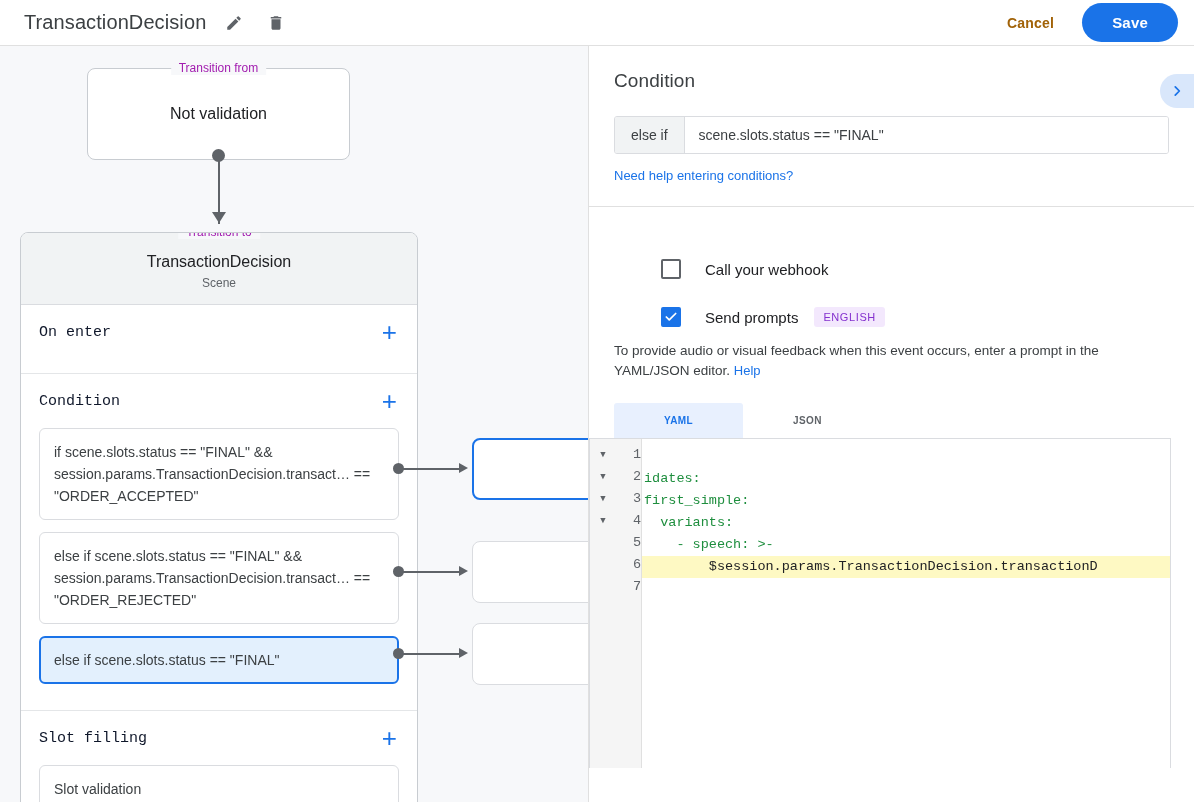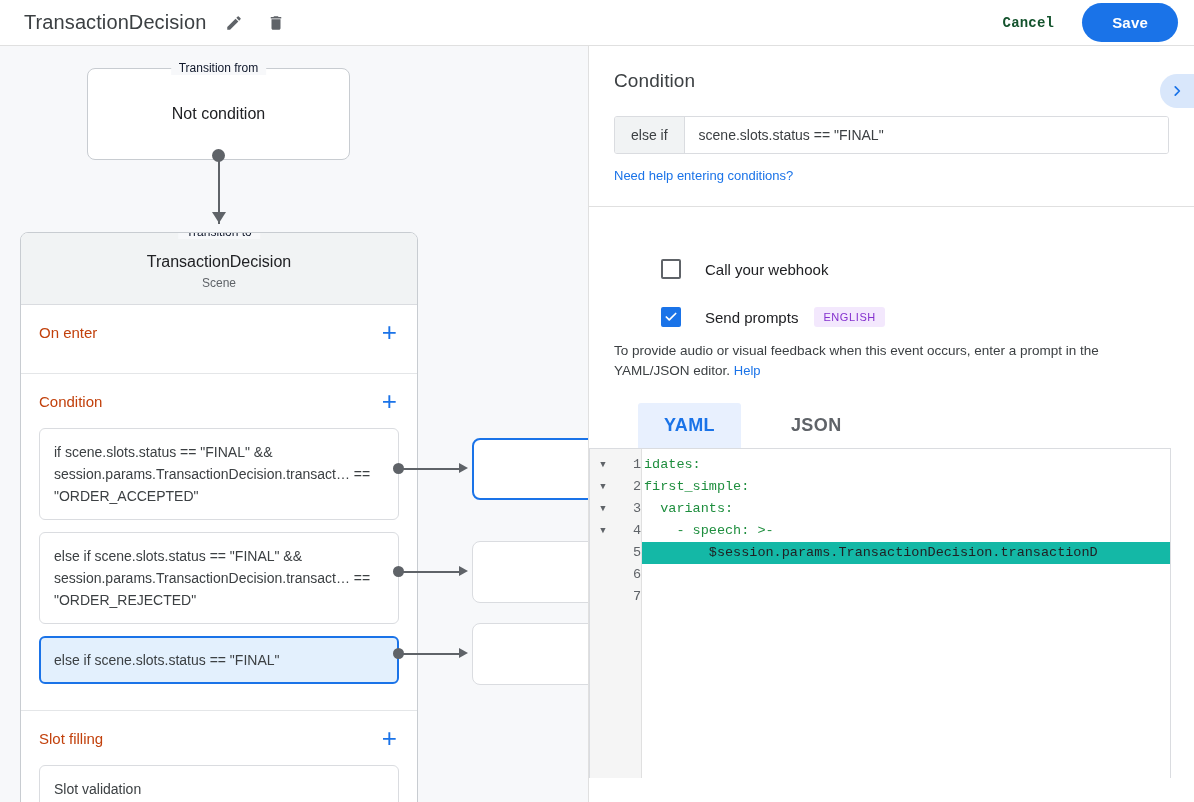--- a/index.html
+++ b/index.html
@@ -22,43 +22,43 @@
     margin-left: 8px; white-space: nowrap;
   }
   .hdr-icon-btn {
     width: 28px; height: 28px; margin-left: 14px;
     display: flex; align-items: center; justify-content: center;
     border-radius: 50%; cursor: pointer;
   }
   .hdr-icon-btn svg { fill: #5f6368; }
   .header-spacer { flex: 1; }
   .cancel-btn {
-    color: #14532d; font-size: 14px; font-weight: 600; letter-spacing: .2px;
+    color: #a16207; font-size: 14px; font-weight: 600; letter-spacing: .2px;
     padding: 9px 14px; border-radius: 4px; background: none; border: none;
-    cursor: pointer; font-family: Liberation Mono, monospace;
+    cursor: pointer; font-family: Liberation Sans, sans-serif;
   }
   .save-btn {
     background: #1a73e8; color: #ffffff; font-size: 15px; font-weight: 600;
     letter-spacing: .2px; border: none; border-radius: 22px;
     padding: 11px 30px; margin-left: 14px; cursor: pointer; font-family: inherit;
   }
 
   
   .canvas {
     position: absolute; left: 0; top: 46px; width: 588px; height: 756px;
     background: #f7f8fa; overflow: hidden;
   }
 
   .fieldset-card {
     position: absolute; border: 1px solid #c8ccd1; border-radius: 8px;
     background: #ffffff;
   }
   .fieldset-legend {
     position: absolute; top: -8px; left: 50%; transform: translateX(-50%);
-    background: #f7f8fa; padding: 0 8px; font-size: 12px; color: #0f172a;
+    background: #f7f8fa; padding: 0 8px; font-size: 12px; color: #a21caf;
     white-space: nowrap;
   }
 
   #transition-from {
     left: 87px; top: 22px; width: 263px; height: 92px;
     display: flex; align-items: center; justify-content: center;
   }
   #transition-from .body { font-size: 16px; color: #202124; }
 
   .arrow-line {
@@ -86,21 +86,21 @@
   }
   .scene-name { font-size: 16px; color: #202124; }
   .scene-sub { font-size: 12px; color: #5f6368; margin-top: 5px; }
 
   .section { border-bottom: 1px solid #e4e6e8; padding: 0 18px 14px; }
   .section.nolast { border-bottom: none; }
   .section-head {
     display: flex; align-items: center; justify-content: space-between;
     height: 54px;
   }
-  .section-title { font-size: 15px; color: #c2410c; }
+  .section-title { font-size: 15px; color: #0f172a; font-family: Liberation Mono, monospace; }
   .plus-btn {
     color: #1a73e8; font-size: 26px; line-height: 20px; font-weight: 300;
     cursor: pointer; padding: 0 2px;
   }
 
   .cond-card {
     border: 1px solid #dadce0; border-radius: 6px; background: #ffffff;
     padding: 12px 14px; font-size: 14px; color: #3c4043; line-height: 22px;
     margin-bottom: 12px; position: relative; word-break: break-word;
   }
@@ -183,22 +183,22 @@
     margin-left: 16px; background: #f3e8fd; color: #8430ce;
     font-size: 11px; letter-spacing: .6px; padding: 4px 9px; border-radius: 3px;
   }
   .desc {
     margin-top: 14px; font-size: 13.5px; color: #3c4043; line-height: 20px;
     max-width: 556px;
   }
 
   .tabs { display: flex; margin-top: 22px; }
   .tab {
-    font-size: 18px; font-weight: 600; letter-spacing: .4px; color: #5f6368;
-    padding: 12px 26px; cursor: pointer; border-radius: 3px 3px 0 0; margin-left: 24px;
+    font-size: 10px; font-weight: 600; letter-spacing: .4px; color: #5f6368;
+    padding: 12px 50px; cursor: pointer; border-radius: 3px 3px 0 0;
   }
   .tab.active { color: #1a73e8; background: #e8f0fe; }
 
   .editor {
     margin-top: 0; border-top: 1px solid #dadce0; border-left: 1px solid #dadce0;
     height: 330px; display: flex; background: #ffffff;
     font-family: "Liberation Mono", monospace;
     border-right: 1px solid #dadce0;
     width: 582px; overflow: hidden;
   }
@@ -208,26 +208,26 @@
   }
   .fold-cell {
     height: 22px; width: 100%; display: flex; align-items: center;
     justify-content: center; font-size: 9px; color: #5f6368; cursor: pointer;
   }
   .num-gutter {
     width: 26px; background: #f5f5f5; padding-top: 5px;
     border-right: 1px solid #e0e0e0; text-align: right;
   }
   .num-cell { height: 22px; font-size: 13.5px; color: #5f6368; line-height: 22px; }
-  .code-area { flex: 1; padding-top: 5px; overflow: hidden; position: relative; }
+  .code-area { flex: 1; padding-top: 5px; overflow: hidden; position: relative; margin-top: 24px; }
   .code-line {
     height: 22px; line-height: 22px; font-size: 13.5px; white-space: pre;
     color: #202124; padding-left: 2px;
   }
-  .code-line.hl { background: #14b8a6; }
+  .code-line.hl { background: #fef9c3; }
   .tok-key { color: #1e8e3e; }
   .tok-plain { color: #202124; }
 </style>
 </head>
 <body>
 
 <div id="app">
 
   <div class="header">
     <div class="header-title">TransactionDecision</div>
@@ -243,21 +243,21 @@
     </div>
     <div class="header-spacer"></div>
     <button class="cancel-btn">Cancel</button>
     <button class="save-btn">Save</button>
   </div>
 
   <div class="canvas">
 
     <div class="fieldset-card" id="transition-from">
       <div class="fieldset-legend">Transition from</div>
-      <div class="body">Not condition</div>
+      <div class="body">Not validation</div>
     </div>
 
     <div class="arrow-dot"></div>
     <div class="arrow-line"></div>
     <div class="arrow-head"></div>
 
     <div class="fieldset-card" id="transition-to">
       <div class="fieldset-legend">Transition to</div>
 
       <div class="scene-head">

